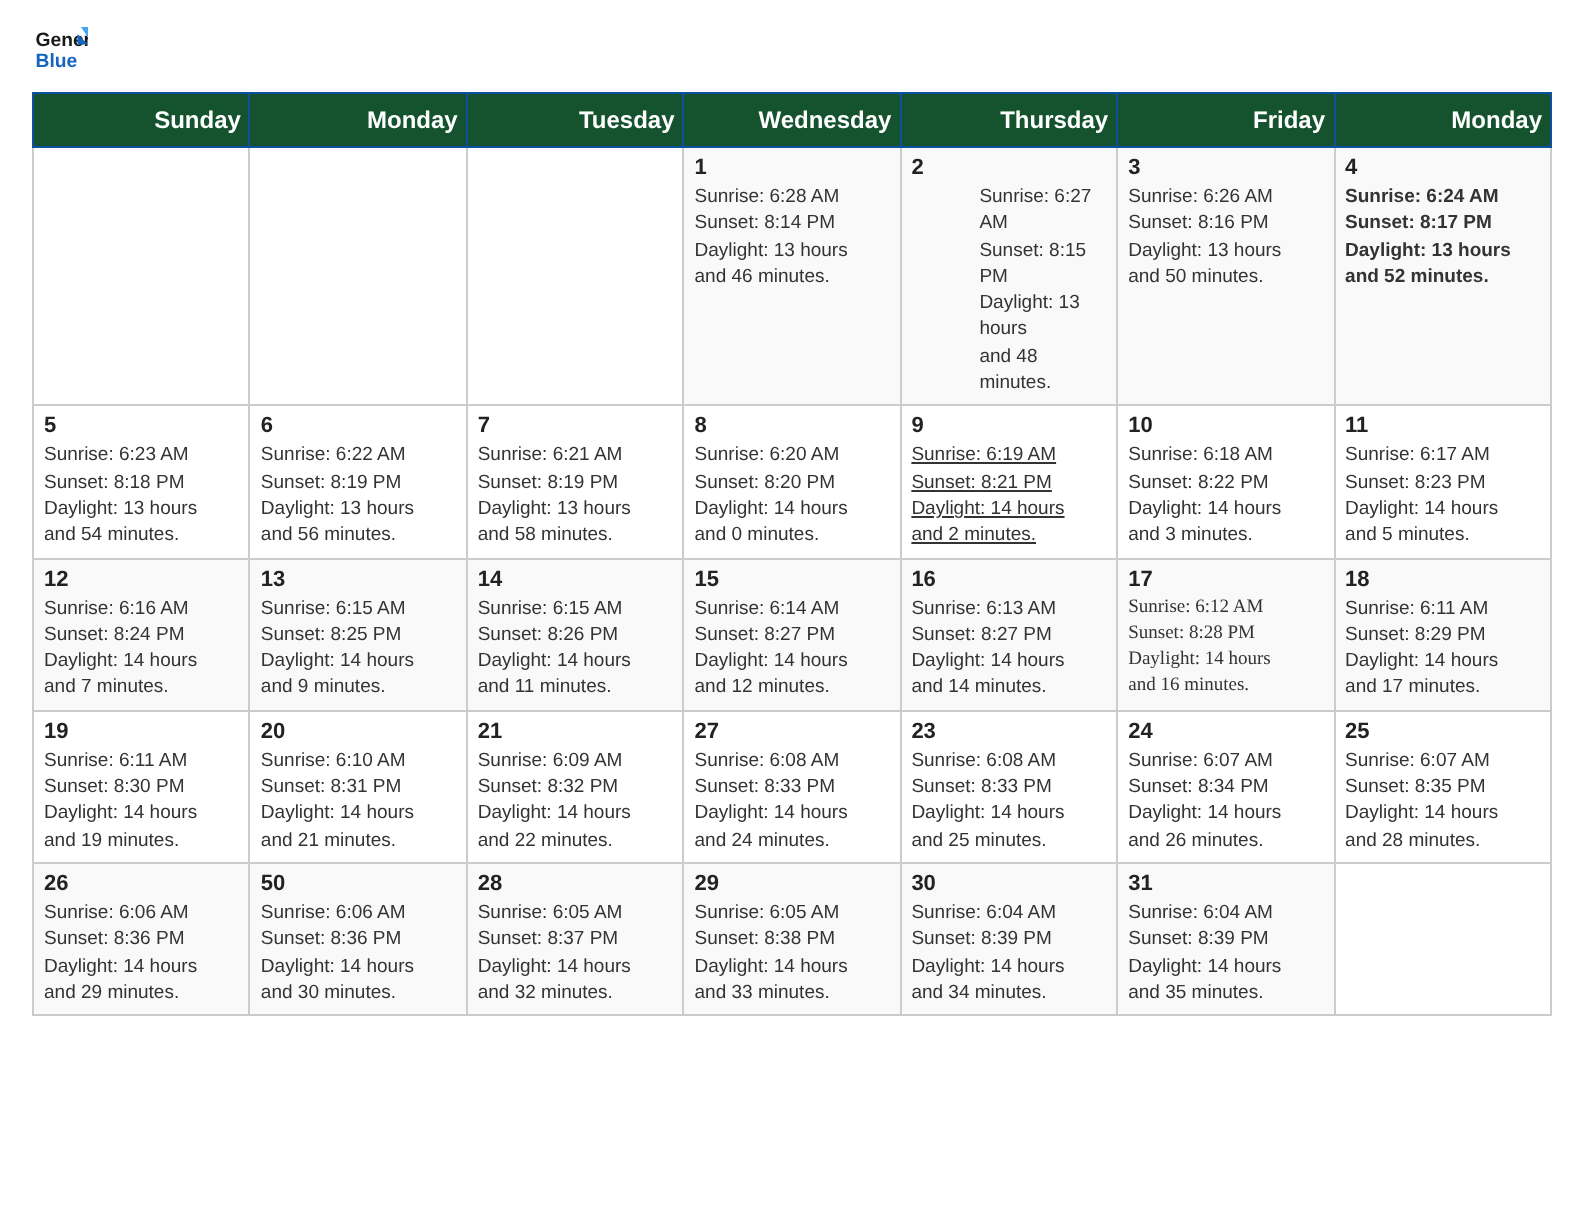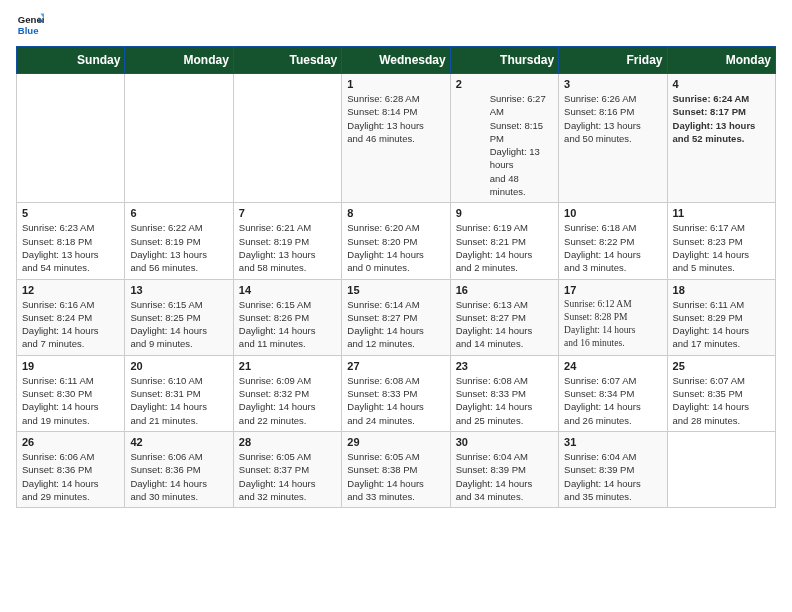--- a/index.html
+++ b/index.html
@@ -172,21 +172,21 @@
           </td>
           <td>
             <span class="day-number">8</span>
             <div class="day-info" style="white-space: pre-line;">Sunrise: 6:20 AM
 Sunset: 8:20 PM
 Daylight: 14 hours
 and 0 minutes.</div>
           </td>
           <td>
             <span class="day-number">9</span>
-            <div class="day-info" style="white-space: pre-line;">Sunrise: 6:19 AM
+            <div class="day-info" style="white-space: pre-line; text-decoration: underline;">Sunrise: 6:19 AM
 Sunset: 8:21 PM
 Daylight: 14 hours
 and 2 minutes.</div>
           </td>
           <td>
             <span class="day-number">10</span>
             <div class="day-info" style="white-space: pre-line;">Sunrise: 6:18 AM
 Sunset: 8:22 PM
 Daylight: 14 hours
 and 3 minutes.</div>
@@ -303,21 +303,21 @@
         </tr>
         <tr>
           <td>
             <span class="day-number">26</span>
             <div class="day-info" style="white-space: pre-line;">Sunrise: 6:06 AM
 Sunset: 8:36 PM
 Daylight: 14 hours
 and 29 minutes.</div>
           </td>
           <td>
-            <span class="day-number">42</span>
+            <span class="day-number">50</span>
             <div class="day-info" style="white-space: pre-line;">Sunrise: 6:06 AM
 Sunset: 8:36 PM
 Daylight: 14 hours
 and 30 minutes.</div>
           </td>
           <td>
             <span class="day-number">28</span>
             <div class="day-info" style="white-space: pre-line;">Sunrise: 6:05 AM
 Sunset: 8:37 PM
 Daylight: 14 hours

